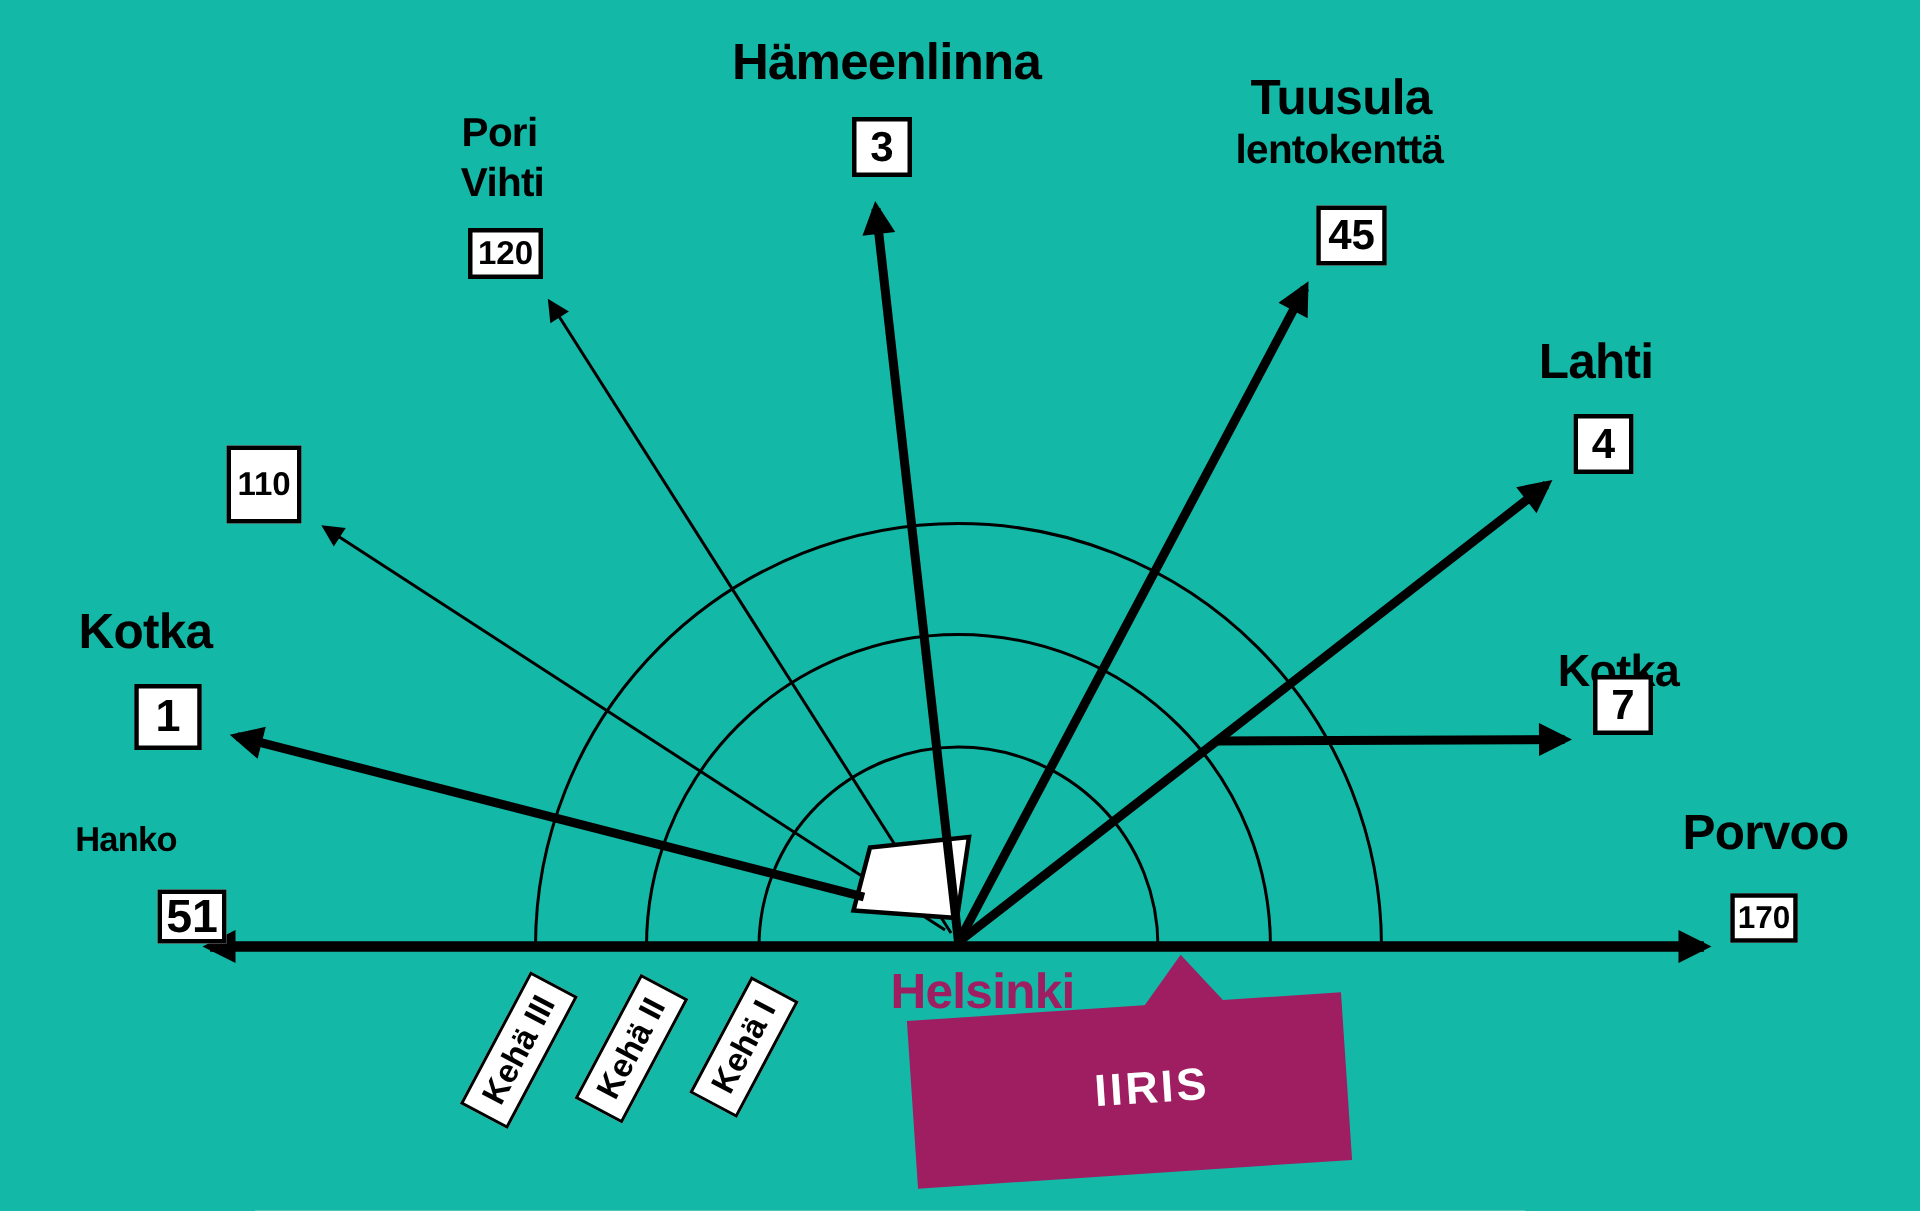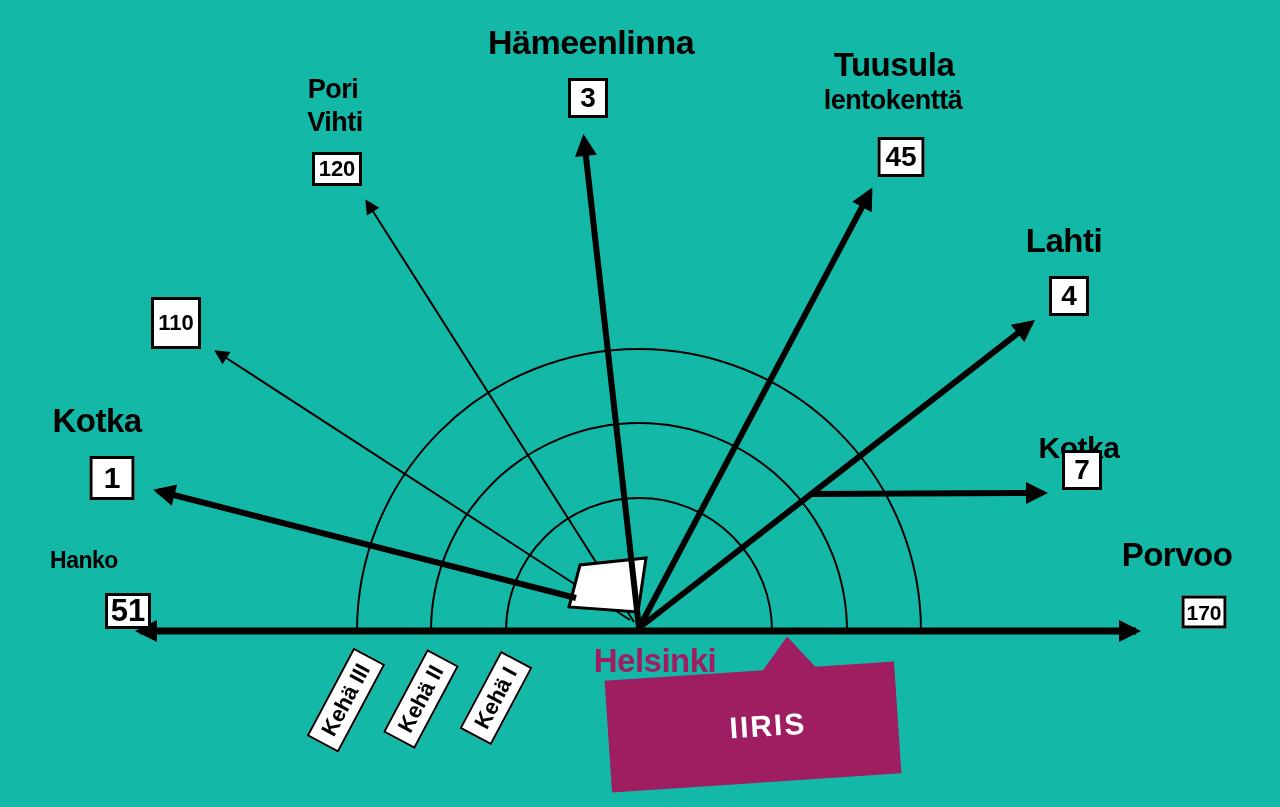--- a/index.html
+++ b/index.html
@@ -61,21 +61,21 @@
   <div class="pin city" style="left: 1177px; top: 527px; font-size: 33px; transform: translate(-50%, -50%) rotate(0deg); margin-top: 28px;">Porvoo</div>
   <div class="pin city" style="left: 84px; top: 560px; font-size: 23px; transform: translate(-50%, -50%) rotate(0deg);">Hanko</div>
   <div class="pin city" style="left: 97px; top: 421px; font-size: 33px; transform: translate(-50%, -50%) rotate(0deg);">Kotka</div>
   <div class="pin city accent-text" style="left: 643px; top: 661px; font-size: 33px; transform: translate(-50%, -50%) rotate(0deg); margin-left: 12px;">Helsinki</div>
 
   <div class="pin badge" style="left: 588px; top: 98px; width: 40px; height: 40px; font-size: 28px; transform: translate(-50%, -50%) rotate(0deg);">3</div>
   <div class="pin badge" style="left: 337px; top: 169px; width: 50px; height: 34px; font-size: 22px; transform: translate(-50%, -50%) rotate(0deg);">120</div>
   <div class="pin badge" style="left: 901px; top: 157px; width: 47px; height: 40px; font-size: 28px; transform: translate(-50%, -50%) rotate(0deg); text-align: right;">45</div>
   <div class="pin badge" style="left: 1069px; top: 296px; width: 40px; height: 40px; font-size: 28px; transform: translate(-50%, -50%) rotate(0deg);">4</div>
   <div class="pin badge" style="left: 1082px; top: 470px; width: 40px; height: 40px; font-size: 28px; transform: translate(-50%, -50%) rotate(0deg);">7</div>
-  <div class="pin badge" style="left: 1176px; top: 612px; width: 45px; height: 33px; font-size: 21px; transform: translate(-50%, -50%) rotate(0deg); margin-left: 28px;">170</div>
+  <div class="pin badge" style="left: 1176px; top: 612px; width: 45px; height: 33px; font-size: 21px; transform: translate(-50%, -50%) rotate(0deg);">170</div>
   <div class="pin badge" style="left: 96px; top: 611px; width: 46px; height: 36px; font-size: 31px; transform: translate(-50%, -50%) rotate(0deg); margin-left: 32px;">51</div>
   <div class="pin badge" style="left: 112px; top: 478px; width: 45px; height: 44px; font-size: 30px; transform: translate(-50%, -50%) rotate(0deg);">1</div>
   <div class="pin badge" style="left: 176px; top: 323px; width: 50px; height: 52px; font-size: 22px; transform: translate(-50%, -50%) rotate(0deg);">110</div>
 
   <div class="pin ring-label" style="left: 346px; top: 700px; font-size: 22px; transform: translate(-50%, -50%) rotate(-62deg);">Kehä III</div>
   <div class="pin ring-label" style="left: 421px; top: 699px; font-size: 22px; transform: translate(-50%, -50%) rotate(-62deg);">Kehä II</div>
   <div class="pin ring-label" style="left: 496px; top: 698px; font-size: 22px; transform: translate(-50%, -50%) rotate(-62deg);">Kehä I</div>
 
   <div class="pin banner" style="left: 753px; top: 727px; width: 290px; height: 112px; font-size: 30px; transform: translate(-50%, -50%) rotate(-3.8deg);">
     <div class="banner-pointer"></div>

